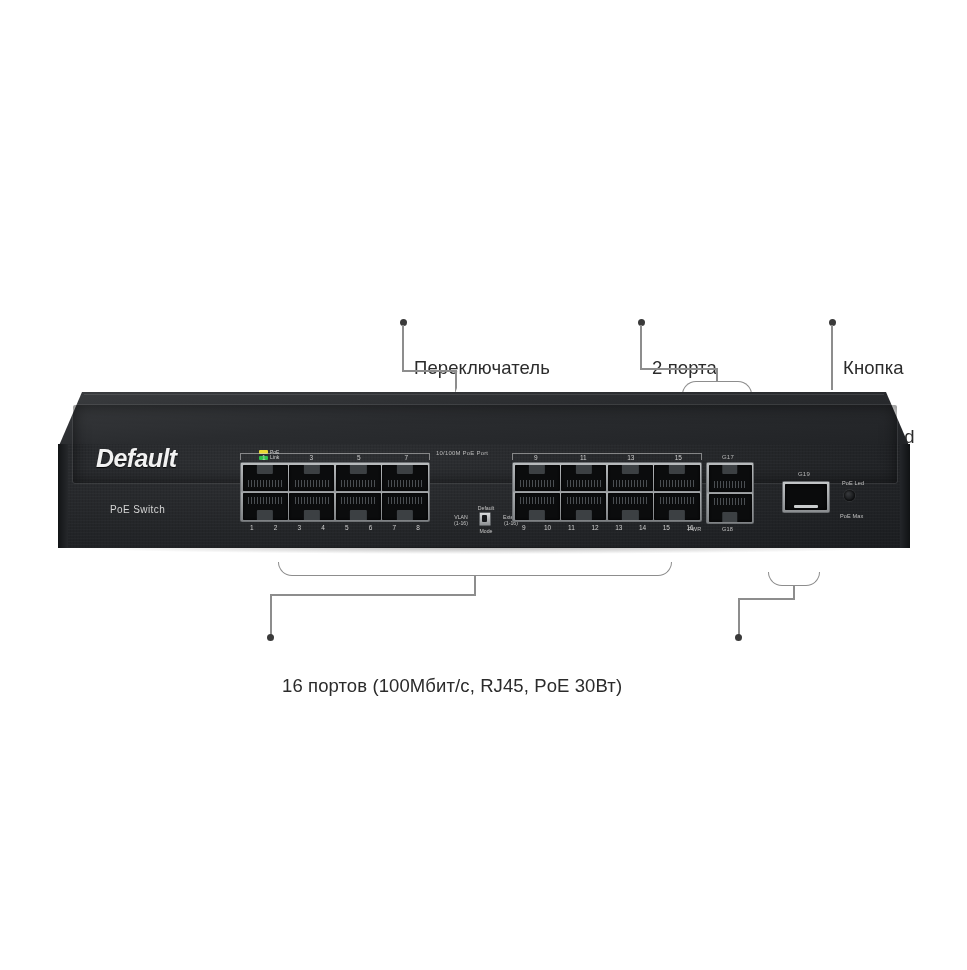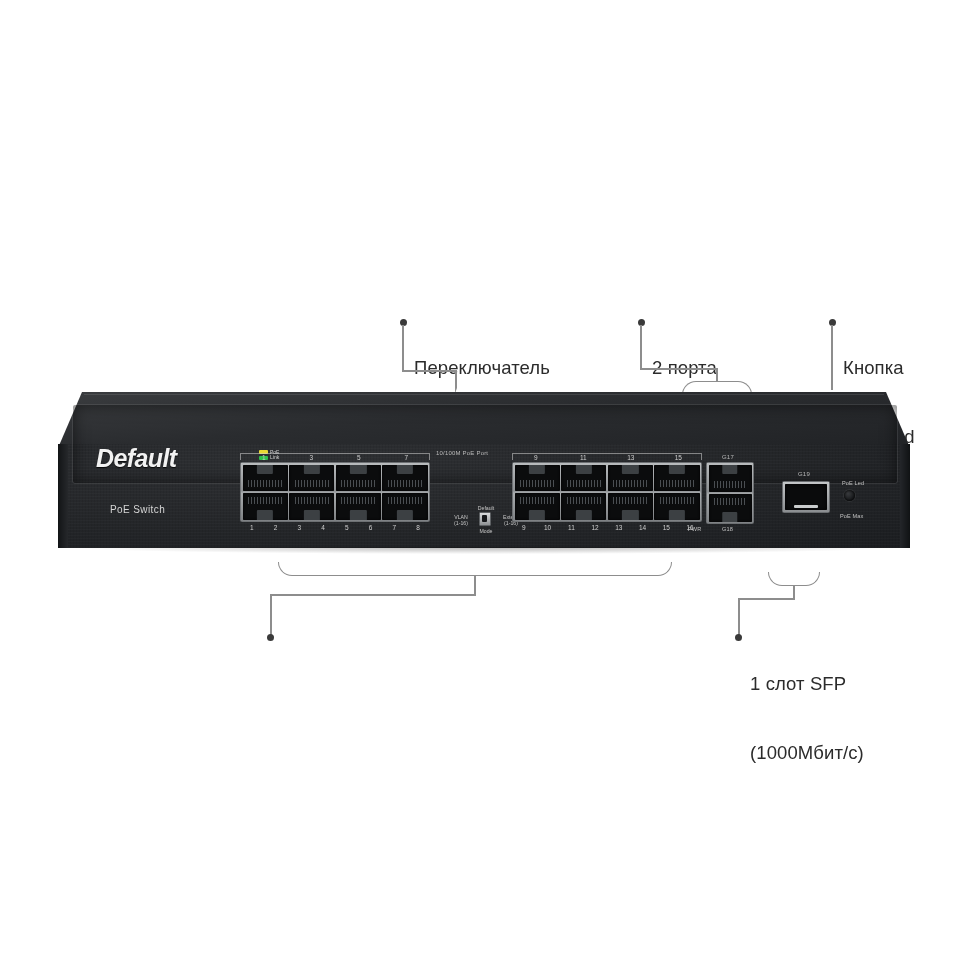--- a/index.html
+++ b/index.html
@@ -334,30 +334,29 @@
     <span class="ln">Кнопка</span>
     <span class="ln">PoE Led</span>
   </div>
   <div class="lead v" style="left:831px; top:325px; height:65px;"></div>
 
   <div class="brk" style="left:278px; top:562px; width:394px;"></div>
   <div class="lead v" style="left:474px; top:575px; height:20px;"></div>
   <div class="lead h" style="left:270px; top:594px; width:206px;"></div>
   <div class="lead v" style="left:270px; top:594px; height:42px;"></div>
   <div class="bullet" style="left:267px; top:634px;"></div>
+  <div class="callout" style="left:282px; top:628px;">
+    <span class="ln">16 портов (100Мбит/с, RJ45, PoE 30Вт)</span>
+  </div>
 
   <div class="brk" style="left:768px; top:572px; width:52px;"></div>
   <div class="lead v" style="left:793px; top:585px; height:14px;"></div>
   <div class="lead h" style="left:738px; top:598px; width:57px;"></div>
   <div class="lead v" style="left:738px; top:598px; height:38px;"></div>
   <div class="bullet" style="left:735px; top:634px;"></div>
-  <div class="callout" style="left:750px; top:626px;">
-    <span class="ln">1 слот SFP</span>
-    <span class="ln">(1000Мбит/с)</span>
-  </div>
 
   <div id="device">
 
     <div class="top-face"></div>
     <div class="front-face"></div>
     <div class="cap-l"></div>
     <div class="cap-r"></div>
     <div class="panel"></div>
     <div class="shadow"></div>
 

